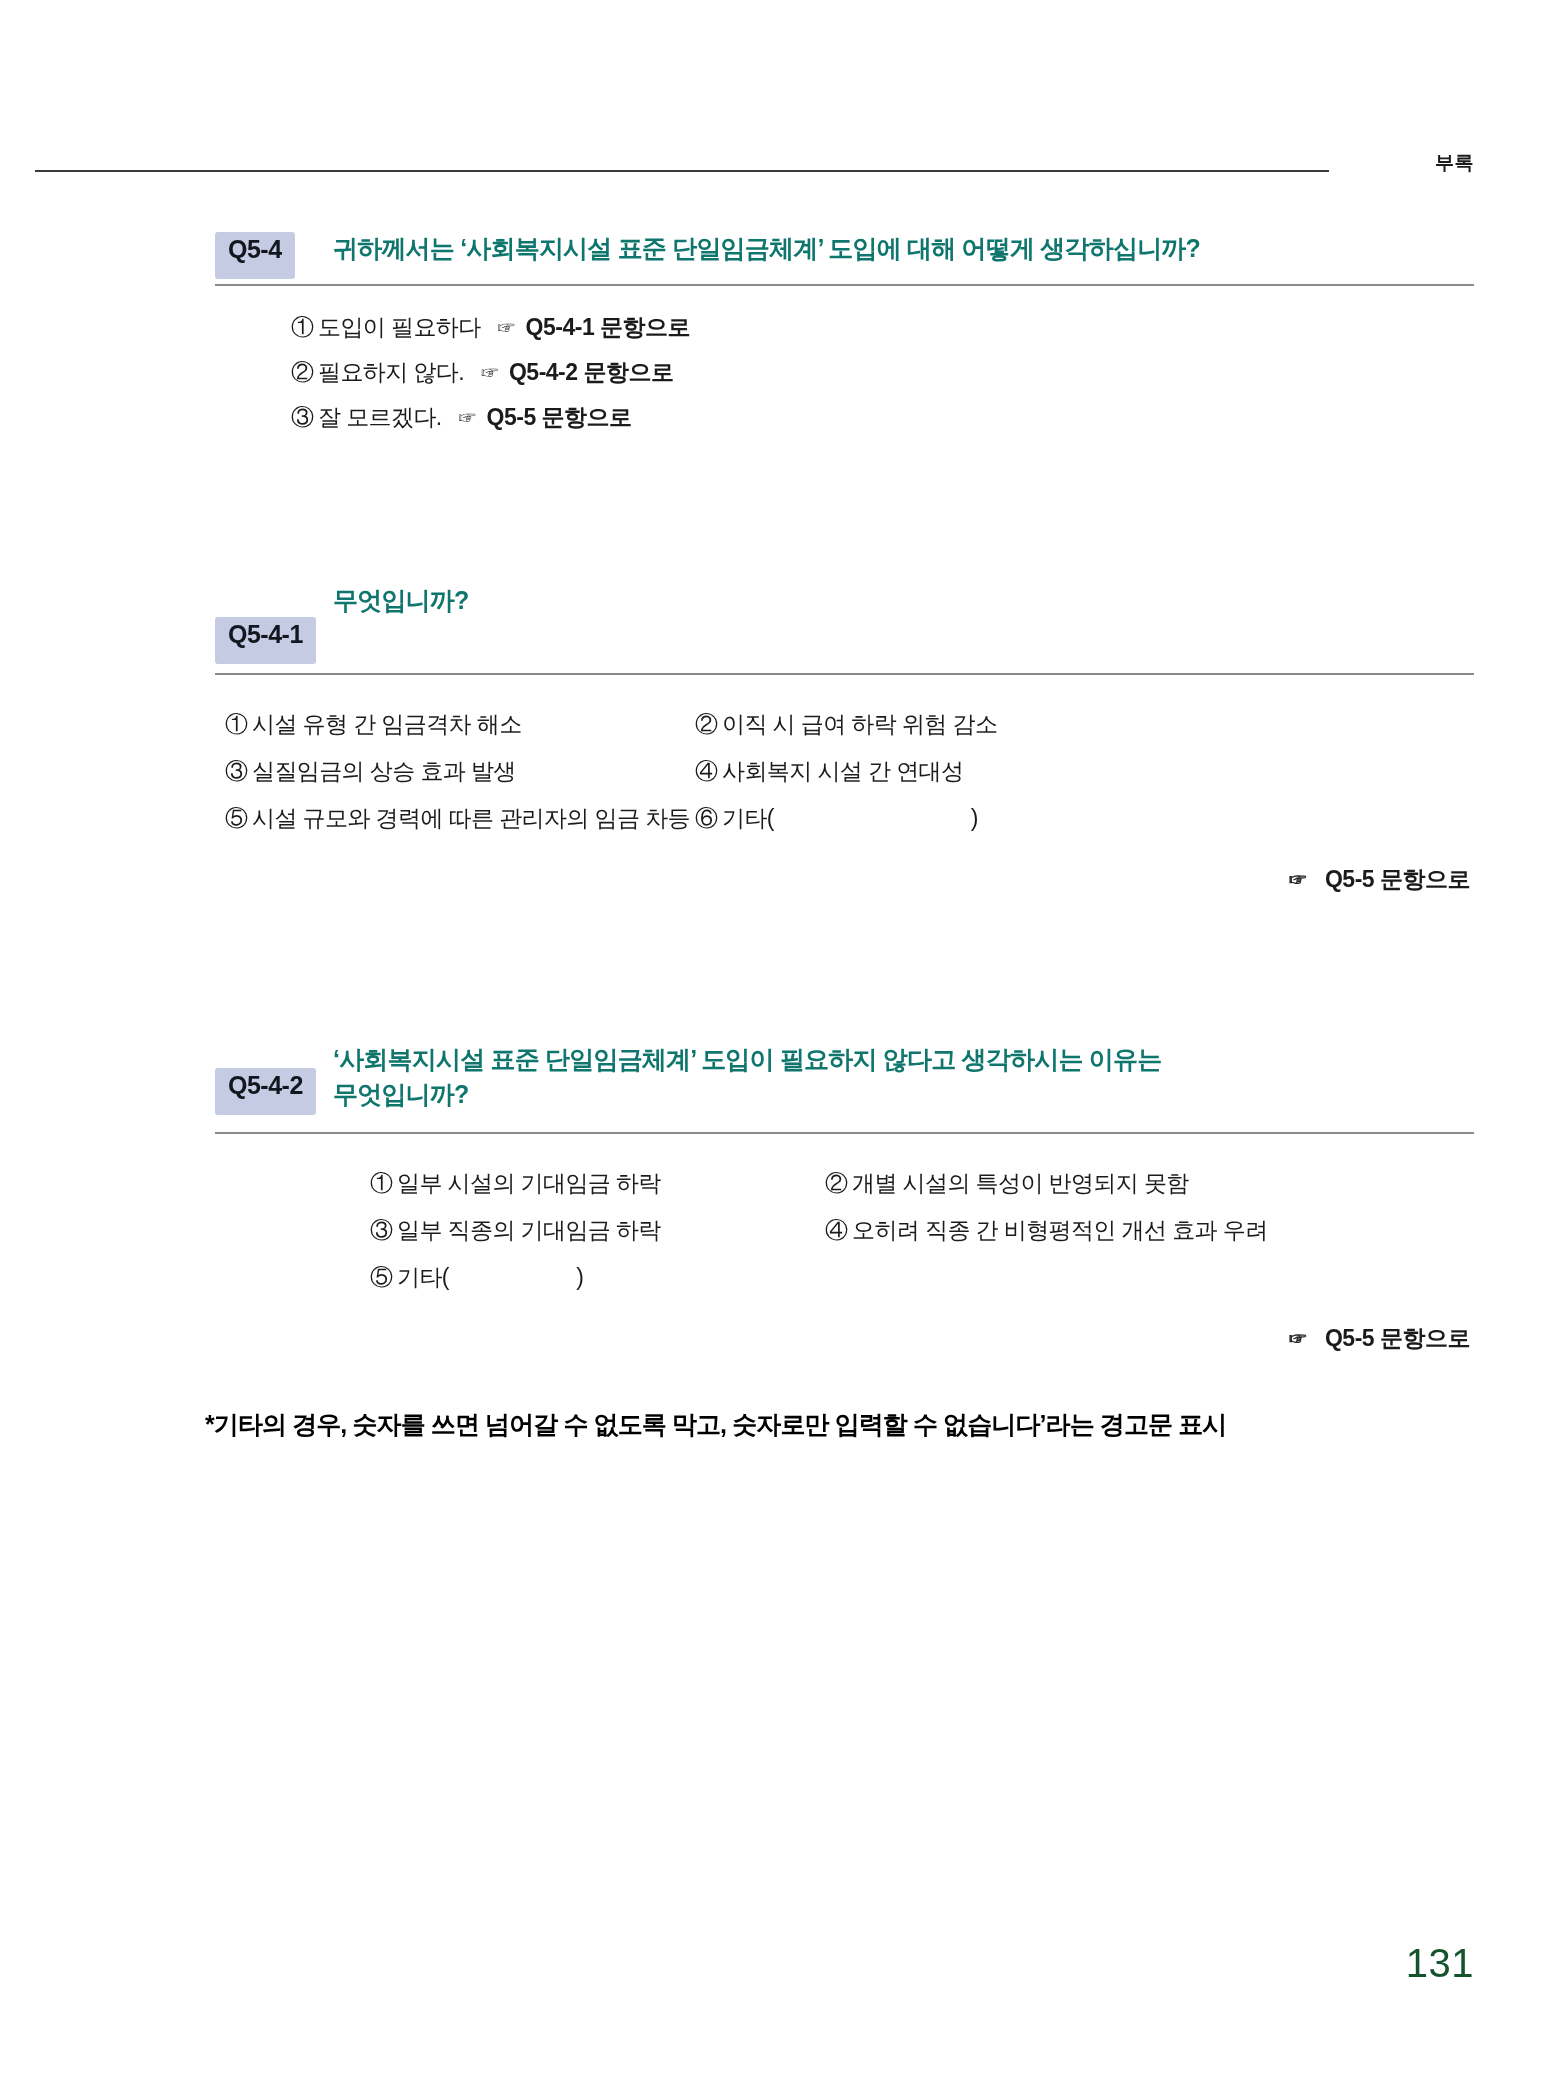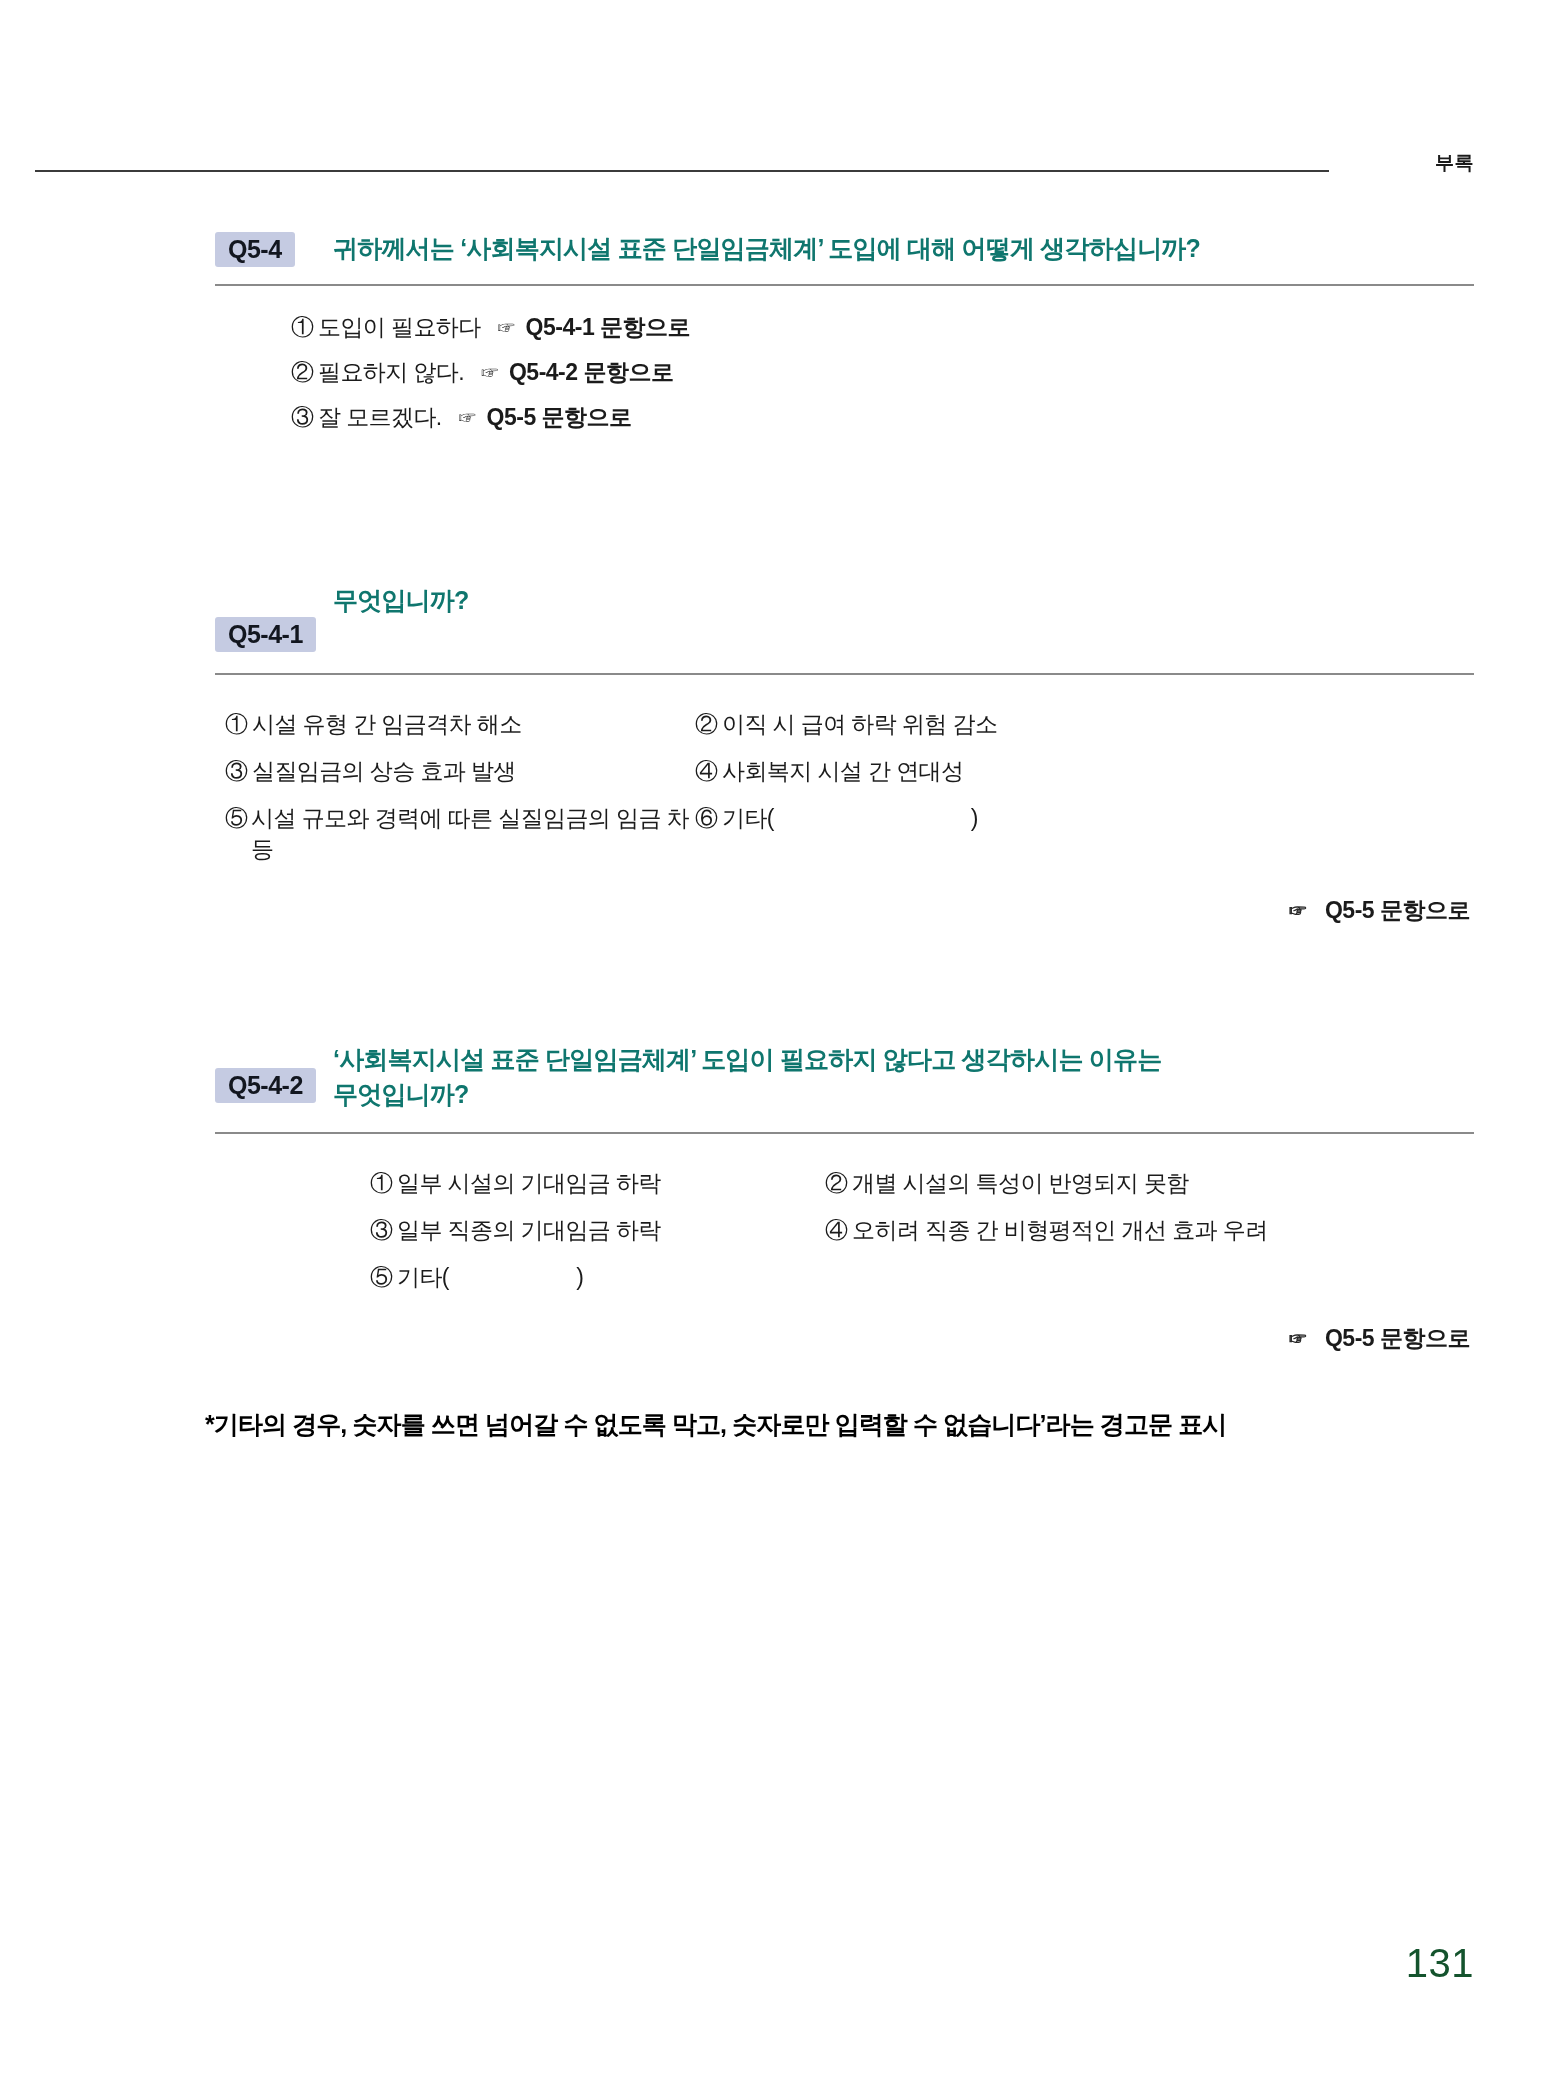--- a/index.html
+++ b/index.html
@@ -61,21 +61,21 @@
     padding-bottom: 8px;
     border-bottom: 2px solid #8a8a8a;
   }
   .qtag {
     display: inline-block;
     background: #c5cbe2;
     color: #12161f;
     font-weight: bold;
     font-size: 25px;
     letter-spacing: -0.5px;
-    padding: 3px 13px 3px 13px;
+    padding: 3px 13px 15px 13px;
     border-radius: 3px;
     vertical-align: top;
   }
   .qtag-wrap {
     position: absolute;
     left: 0;
     top: 0;
     width: 110px;
   }
   .qtitle {
@@ -232,21 +232,21 @@
           <span>실질임금의 상승 효과 발생</span>
         </div>
         <div class="cell">
           <span class="circ">④</span>
           <span>사회복지 시설 간 연대성</span>
         </div>
       </div>
       <div class="row">
         <div class="cell" style="width: 470px;">
           <span class="circ">⑤</span>
-          <span>시설 규모와 경력에 따른 실질임금의 임금 차등</span>
+          <span>시설 규모와 경력에 따른 관리자의 임금 차등</span>
         </div>
         <div class="cell">
           <span class="circ">⑥</span>
           <span style="white-space: pre;">기타(                                  )</span>
         </div>
       </div>
     </div>
 
     <div class="goto-right">
       <span class="hand">☞</span>

